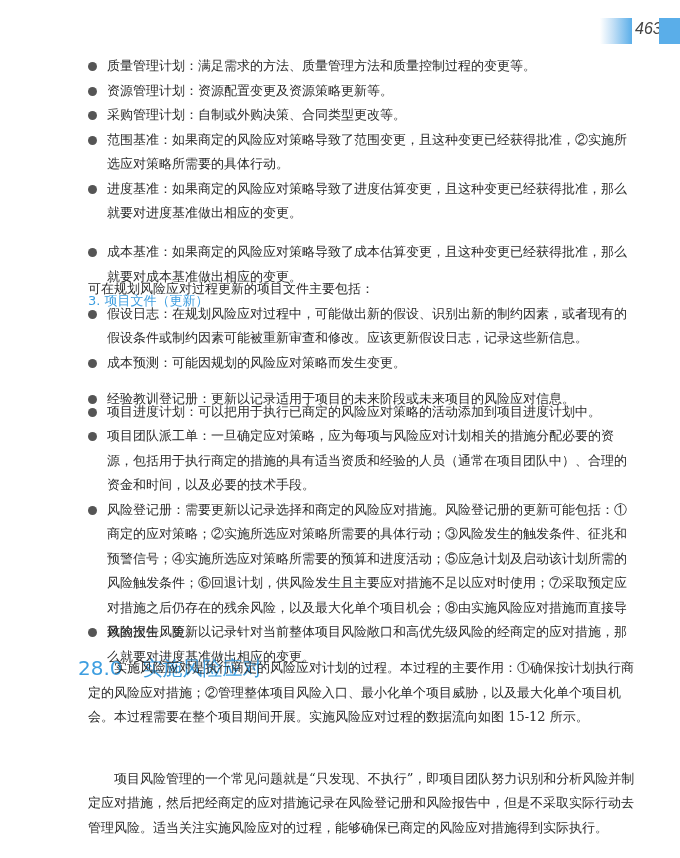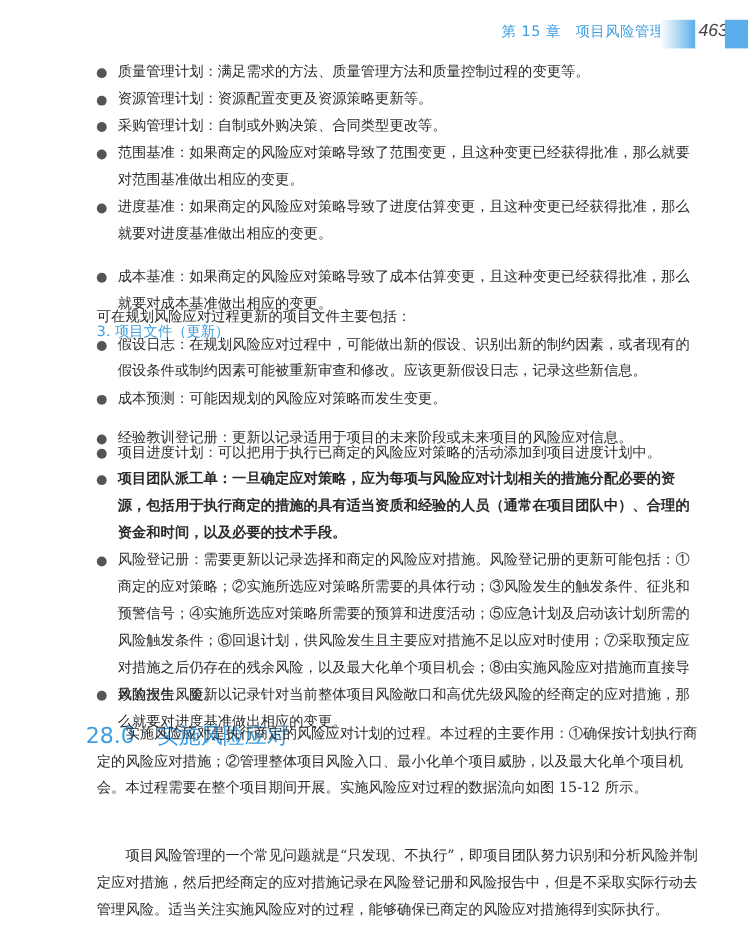--- a/index.html
+++ b/index.html
@@ -20,21 +20,20 @@
   .para { position:absolute; font-size:13px; line-height:24.5px; }
   .subhead { position:absolute; left:88px; font-size:13px; color:#3d9ee0; font-family:"DejaVu Sans", "Liberation Sans", sans-serif; }
   .sec { position:absolute; left:78px; top:655px; font-size:20px; color:#3d9ee0; font-family:"DejaVu Sans", "Liberation Sans", sans-serif; }
   .sec .num { margin-right:20px; }
   .body { position:absolute; left:88px; width:555px; font-size:13px; line-height:24.5px; text-indent:26px; }
 </style>
 </head>
 <body>
 
 <div class="header">
-  <span class="hdr-text">第 15 章　项目风险管理</span>
   <span class="hdr-grad"></span>
   <span class="hdr-num">463</span>
   <span class="hdr-block"></span>
 </div>
 
 <div class="content">
 
   <div class="bullet" style="top:54px;">
     <span class="dot"></span>
     <p>质量管理计划：满足需求的方法、质量管理方法和质量控制过程的变更等。</p>
@@ -42,21 +41,21 @@
   <div class="bullet" style="top:78.5px;">
     <span class="dot"></span>
     <p>资源管理计划：资源配置变更及资源策略更新等。</p>
   </div>
   <div class="bullet" style="top:103px;">
     <span class="dot"></span>
     <p>采购管理计划：自制或外购决策、合同类型更改等。</p>
   </div>
   <div class="bullet" style="top:127.5px;">
     <span class="dot"></span>
-    <p>范围基准：如果商定的风险应对策略导致了范围变更，且这种变更已经获得批准，那么就要对范围基准做出相应的变更。</p>
+    <p>范围基准：如果商定的风险应对策略导致了范围变更，且这种变更已经获得批准，②实施所选应对策略所需要的具体行动。</p>
   </div>
   <div class="bullet" style="top:176.5px;">
     <span class="dot"></span>
     <p>进度基准：如果商定的风险应对策略导致了进度估算变更，且这种变更已经获得批准，那么就要对进度基准做出相应的变更。</p>
   </div>
   <div class="bullet" style="top:240px;">
     <span class="dot"></span>
     <p>成本基准：如果商定的风险应对策略导致了成本估算变更，且这种变更已经获得批准，那么就要对成本基准做出相应的变更。</p>
   </div>
 
@@ -72,21 +71,21 @@
     <p>成本预测：可能因规划的风险应对策略而发生变更。</p>
   </div>
   <div class="bullet" style="top:375px;margin-top:12px;">
     <span class="dot"></span>
     <p>经验教训登记册：更新以记录适用于项目的未来阶段或未来项目的风险应对信息。</p>
   </div>
   <div class="bullet" style="top:399.5px;">
     <span class="dot"></span>
     <p>项目进度计划：可以把用于执行已商定的风险应对策略的活动添加到项目进度计划中。</p>
   </div>
-  <div class="bullet" style="top:424px;font-weight:bold;">
+  <div class="bullet" style="top:424px;">
     <span class="dot"></span>
     <p>项目团队派工单：一旦确定应对策略，应为每项与风险应对计划相关的措施分配必要的资源，包括用于执行商定的措施的具有适当资质和经验的人员（通常在项目团队中）、合理的资金和时间，以及必要的技术手段。</p>
   </div>
   <div class="bullet" style="top:497.5px;">
     <span class="dot"></span>
     <p>风险登记册：需要更新以记录选择和商定的风险应对措施。风险登记册的更新可能包括：①商定的应对策略；②实施所选应对策略所需要的具体行动；③风险发生的触发条件、征兆和预警信号；④实施所选应对策略所需要的预算和进度活动；⑤应急计划及启动该计划所需的风险触发条件；⑥回退计划，供风险发生且主要应对措施不足以应对时使用；⑦采取预定应对措施之后仍存在的残余风险，以及最大化单个项目机会；⑧由实施风险应对措施而直接导致的次生风险。</p>
   </div>
   <div class="bullet" style="top:620px;">
     <span class="dot"></span>
     <p>风险报告：更新以记录针对当前整体项目风险敞口和高优先级风险的经商定的应对措施，那么就要对进度基准做出相应的变更。</p>

